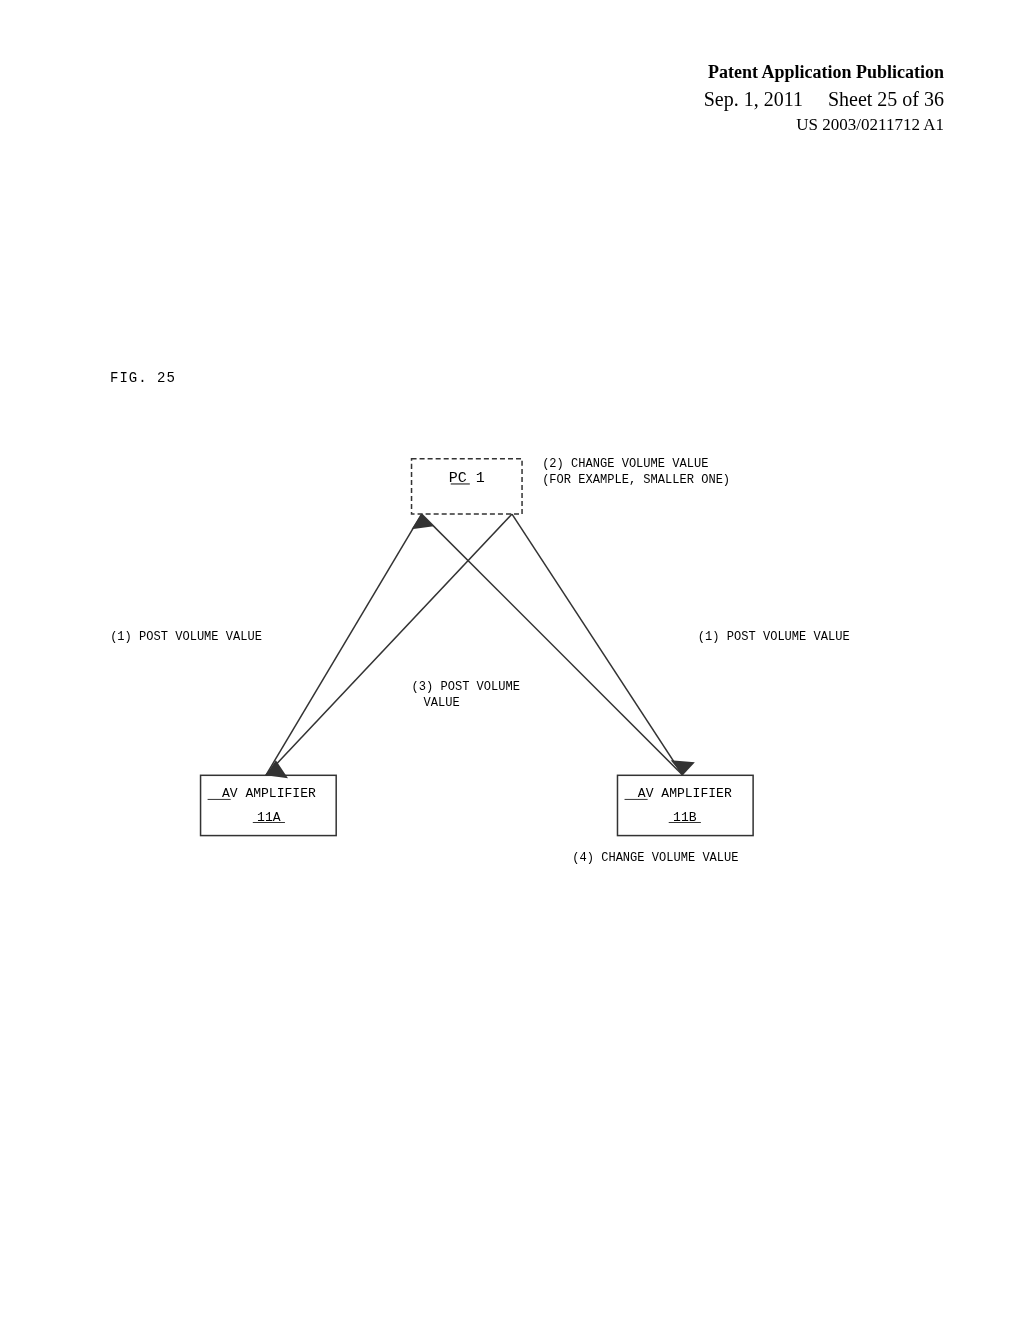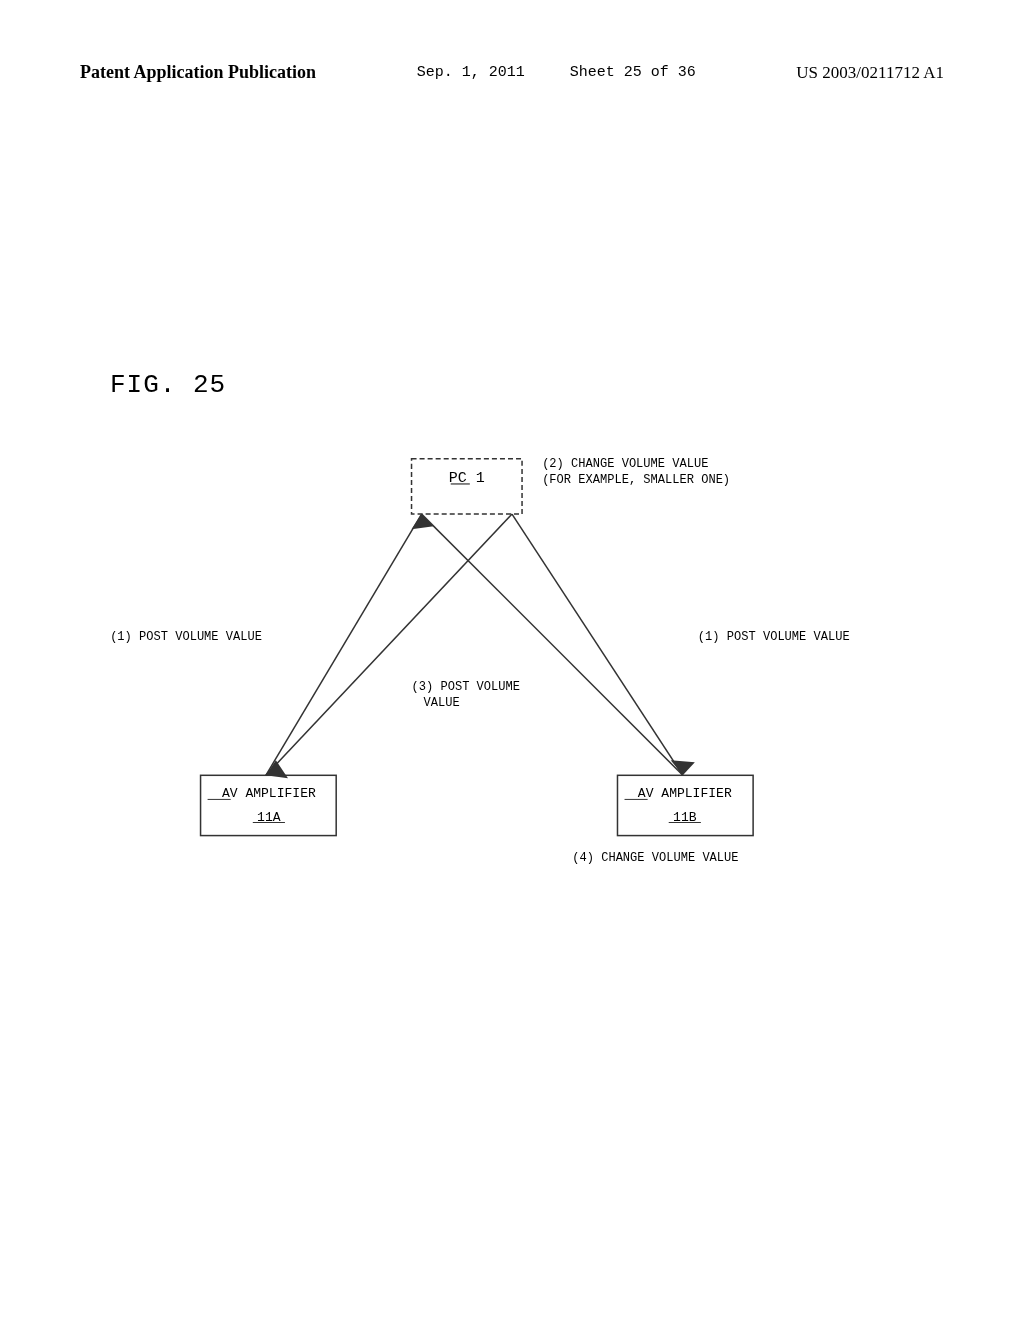--- a/index.html
+++ b/index.html
@@ -20,51 +20,52 @@
     }
 
     
     .header {
       position: absolute;
       top: 60px;
       left: 0;
       right: 0;
       display: flex;
       justify-content: space-between;
-      align-items: center;
+      align-items: flex-end;
       padding: 0 80px;
+      flex-direction: column;
     }
 
     .header-left {
       font-size: 18px;
       font-weight: bold;
       font-family: 'Times New Roman', Times, serif;
       line-height: 1.4;
     }
 
     .header-center {
-      font-size: 15px;
-      font-family: Liberation Mono, monospace;
+      font-size: 20px;
+      font-family: Liberation Serif, serif;
       text-align: center;
       line-height: 1.4;
     }
 
     .header-right {
       font-size: 17px;
       font-family: 'Times New Roman', Times, serif;
       text-align: right;
       line-height: 1.4;
     }
 
     
     .fig-label {
       position: absolute;
       top: 370px;
       left: 110px;
-      font-size: 26px;
+      font-size: 14px;
       font-family: 'Courier New', Courier, monospace;
       font-weight: normal;
       letter-spacing: 1px;
     }
 
     
     .diagram {
       position: absolute;
       top: 420px;
       left: 80px;

